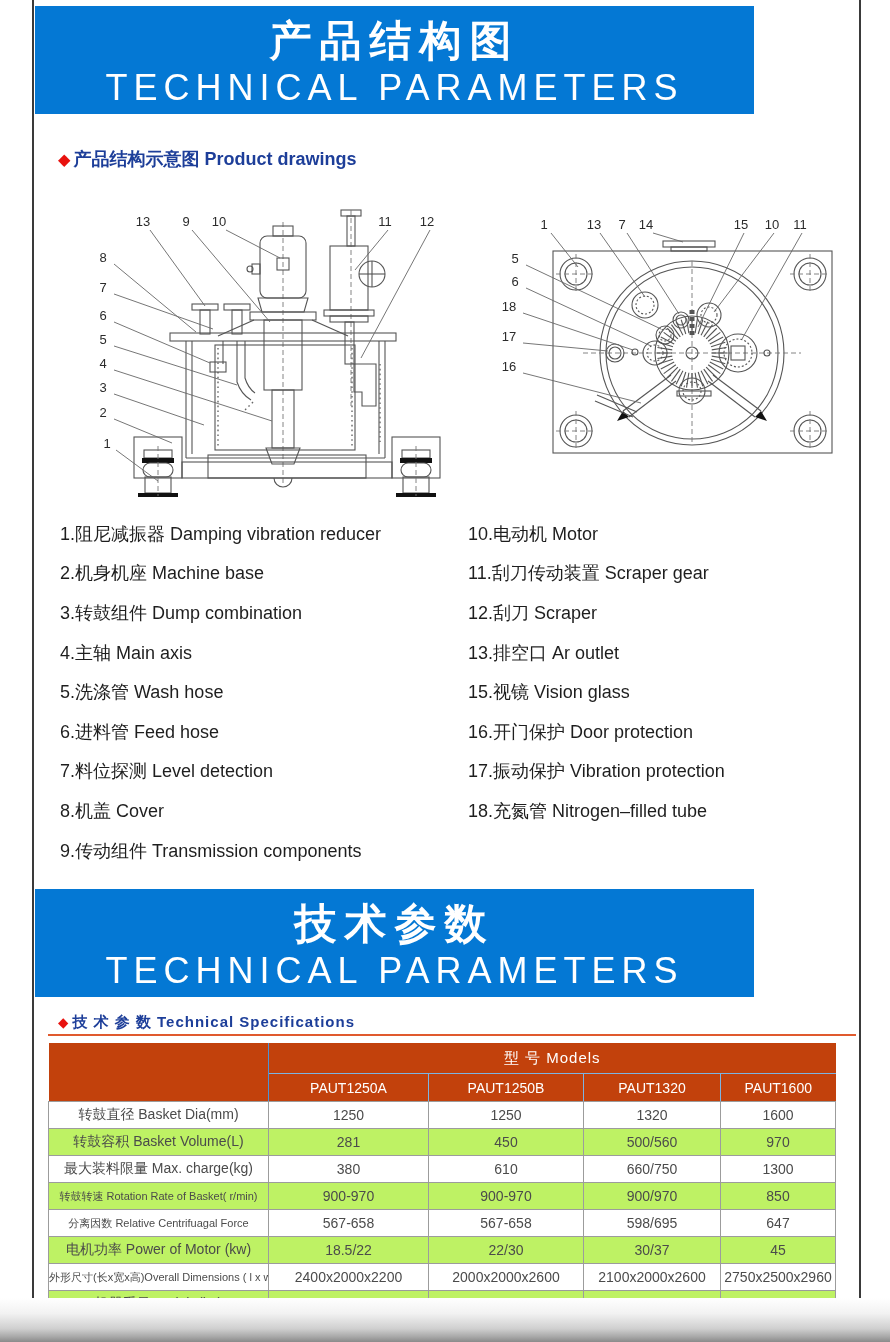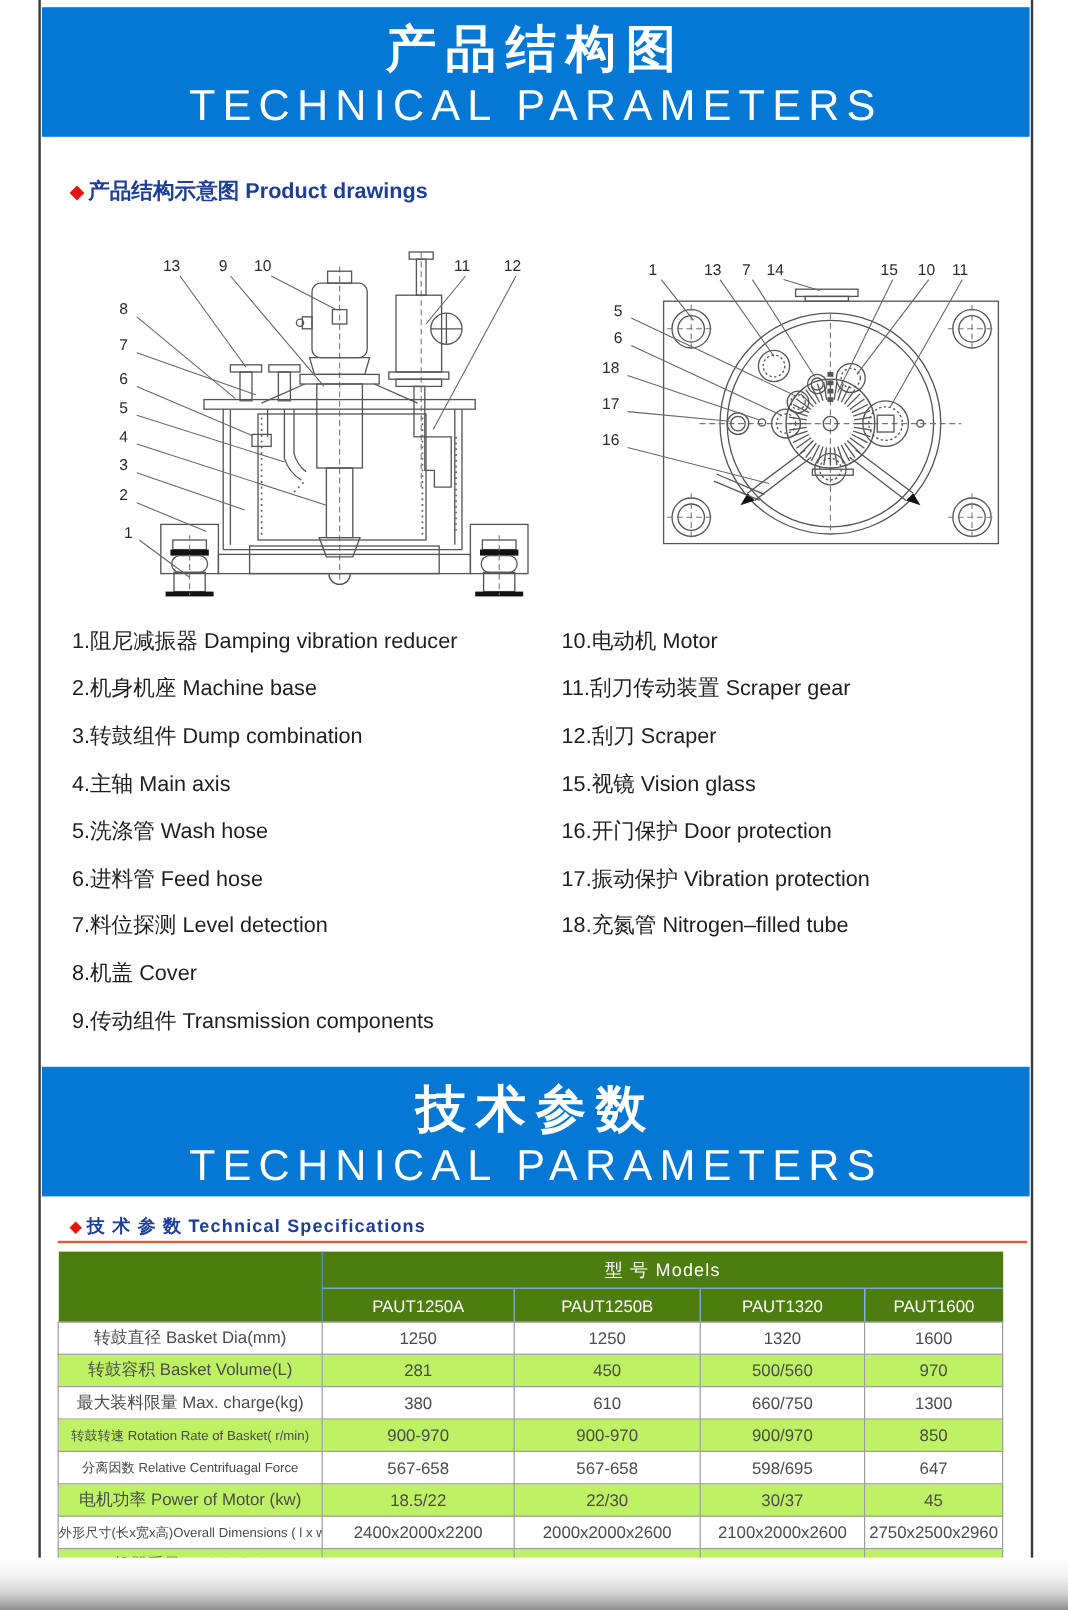--- a/index.html
+++ b/index.html
@@ -2,21 +2,21 @@
 <html><head>
 <meta charset="utf-8">
 <style>
   html,body{margin:0;padding:0;background:#ffffff;}
   body{font-family:"Liberation Sans","DejaVu Sans",sans-serif;}
   .page{position:relative;width:890px;height:1342px;background:#fff;overflow:hidden;}
   .edge-line{position:absolute;top:0;height:100%;width:2px;background:#3a3a3a;}
   .edge-line.left{left:32px;}
   .edge-line.right{left:859px;}
 
-  .banner{position:absolute;left:35px;width:823px;height:108px;background:#0478d4;color:#fff;text-align:center;}
+  .banner{position:absolute;left:35px;width:719px;height:108px;background:#0478d4;color:#fff;text-align:center;}
   .banner-title{font-size:42px;font-weight:bold;letter-spacing:8px;padding-top:12px;line-height:1.1;}
   .banner-subtitle{font-size:36px;font-weight:300;letter-spacing:6px;margin-top:3px;}
 
   .section-heading{position:absolute;left:58px;font-weight:bold;color:#1d3e99;white-space:nowrap;}
   #heading-drawings{top:147px;font-size:18px;}
   #heading-specs{top:1013px;font-size:15px;letter-spacing:1px;}
   .diamond{color:#e8120e;margin-right:3px;font-size:0.9em;}
   .heading-underline{position:absolute;left:48px;top:1034px;width:808px;height:2px;background:#e05a2e;}
 
   svg{position:absolute;overflow:visible;}
@@ -28,21 +28,21 @@
   .perf{stroke:#666;fill:none;stroke-width:1.4;stroke-dasharray:1.6 3.2;}
   .callout{font-size:13px;fill:#2b2b2b;}
   .leader{stroke:#666;stroke-width:0.9;fill:none;}
 
   .parts-col{position:absolute;top:514px;margin:0;padding:0;list-style:none;font-size:18px;color:#1e1e1e;}
   #parts-left{left:60px;}
   #parts-right{left:468px;}
   .parts-col li{height:39.6px;display:flex;align-items:center;white-space:nowrap;text-align:right;}
 
   table.spec{position:absolute;left:48px;top:1043px;width:787px;border-collapse:collapse;table-layout:fixed;}
-  table.spec th{background:#4d7c0f;color:#fff;font-weight:normal;}
+  table.spec th{background:#c2410c;color:#fff;font-weight:normal;}
   th.corner{border-right:1px solid #4e91d4;border-bottom:1px solid #9c9c9c;}
   th.models-group{height:28px;font-size:15px;letter-spacing:1px;}
   th.model{height:25px;font-size:14px;border-top:1px solid #7db4e2;border-left:1px solid #7db4e2;border-bottom:1px solid #9c9c9c;}
   th.model:first-child{border-left:none;}
   table.spec td{border:1px solid #9c9c9c;height:26px;text-align:center;color:#4b4b4b;font-size:14px;padding:0;}
   td.label{text-align:left;padding-left:10px;color:#303030;font-size:13px;white-space:nowrap;overflow:hidden;}
   td.label.small{font-size:11px;margin-top:31px;}
   tbody tr.stripe{background:#bef264;}
 
   .bottom-shade{position:absolute;left:0;top:1298px;width:890px;height:44px;
@@ -313,20 +313,21 @@
       <li>5.洗涤管 Wash hose</li>
       <li>6.进料管 Feed hose</li>
       <li>7.料位探测 Level detection</li>
       <li>8.机盖 Cover</li>
       <li>9.传动组件 Transmission components</li>
     </ul>
   <ul class="parts-col" id="parts-right">
       <li>10.电动机 Motor</li>
       <li>11.刮刀传动装置 Scraper gear</li>
       <li>12.刮刀 Scraper</li>
+      <li>13.排空口 Ar outlet</li>
       <li>15.视镜 Vision glass</li>
       <li>16.开门保护 Door protection</li>
       <li>17.振动保护 Vibration protection</li>
       <li>18.充氮管 Nitrogen–filled tube</li>
     </ul>
 
   <section class="banner" style="top:889px;">
     <div class="banner-title">技术参数</div>
     <div class="banner-subtitle">TECHNICAL PARAMETERS</div>
   </section>

